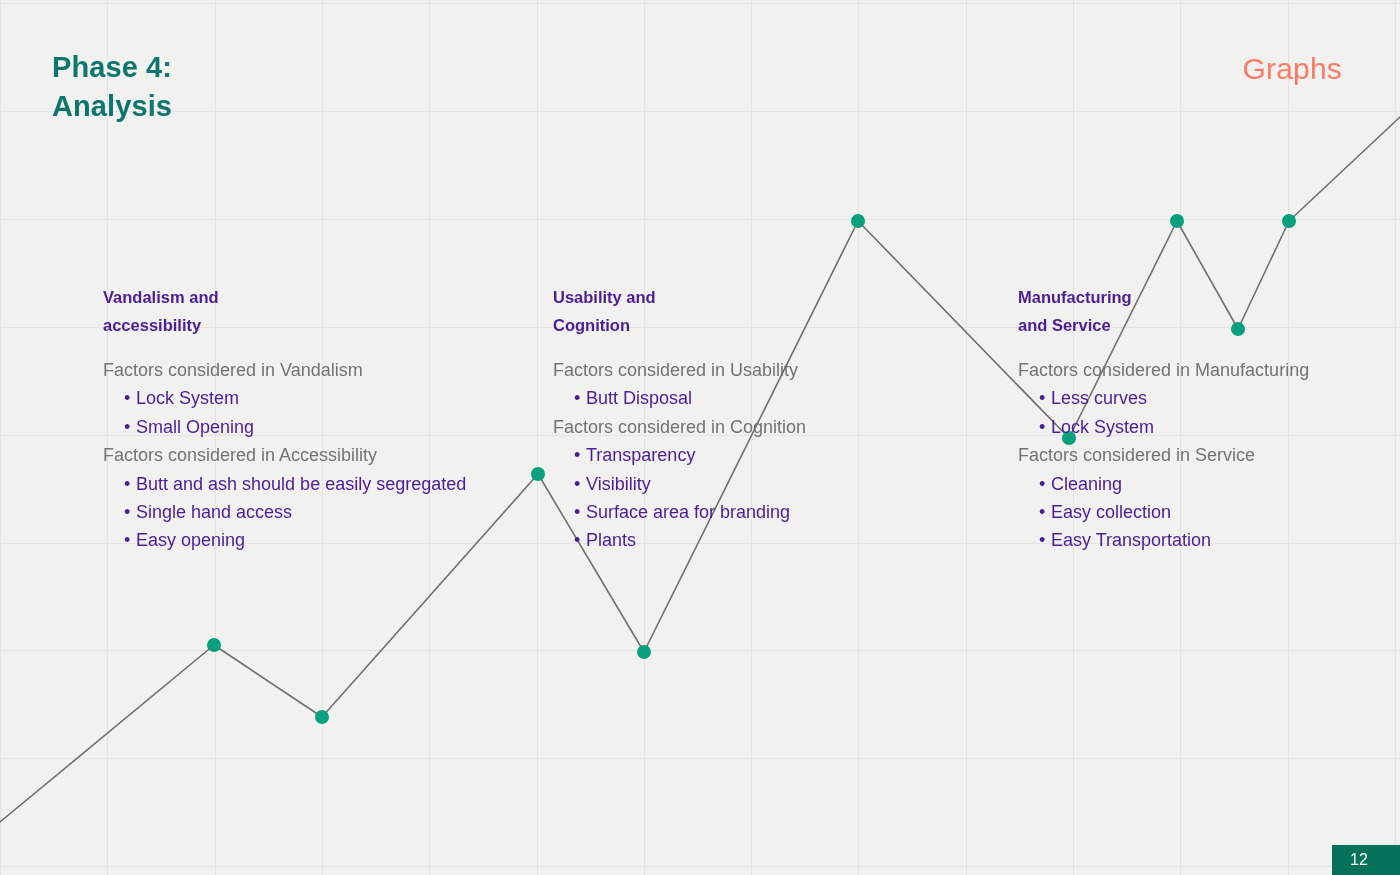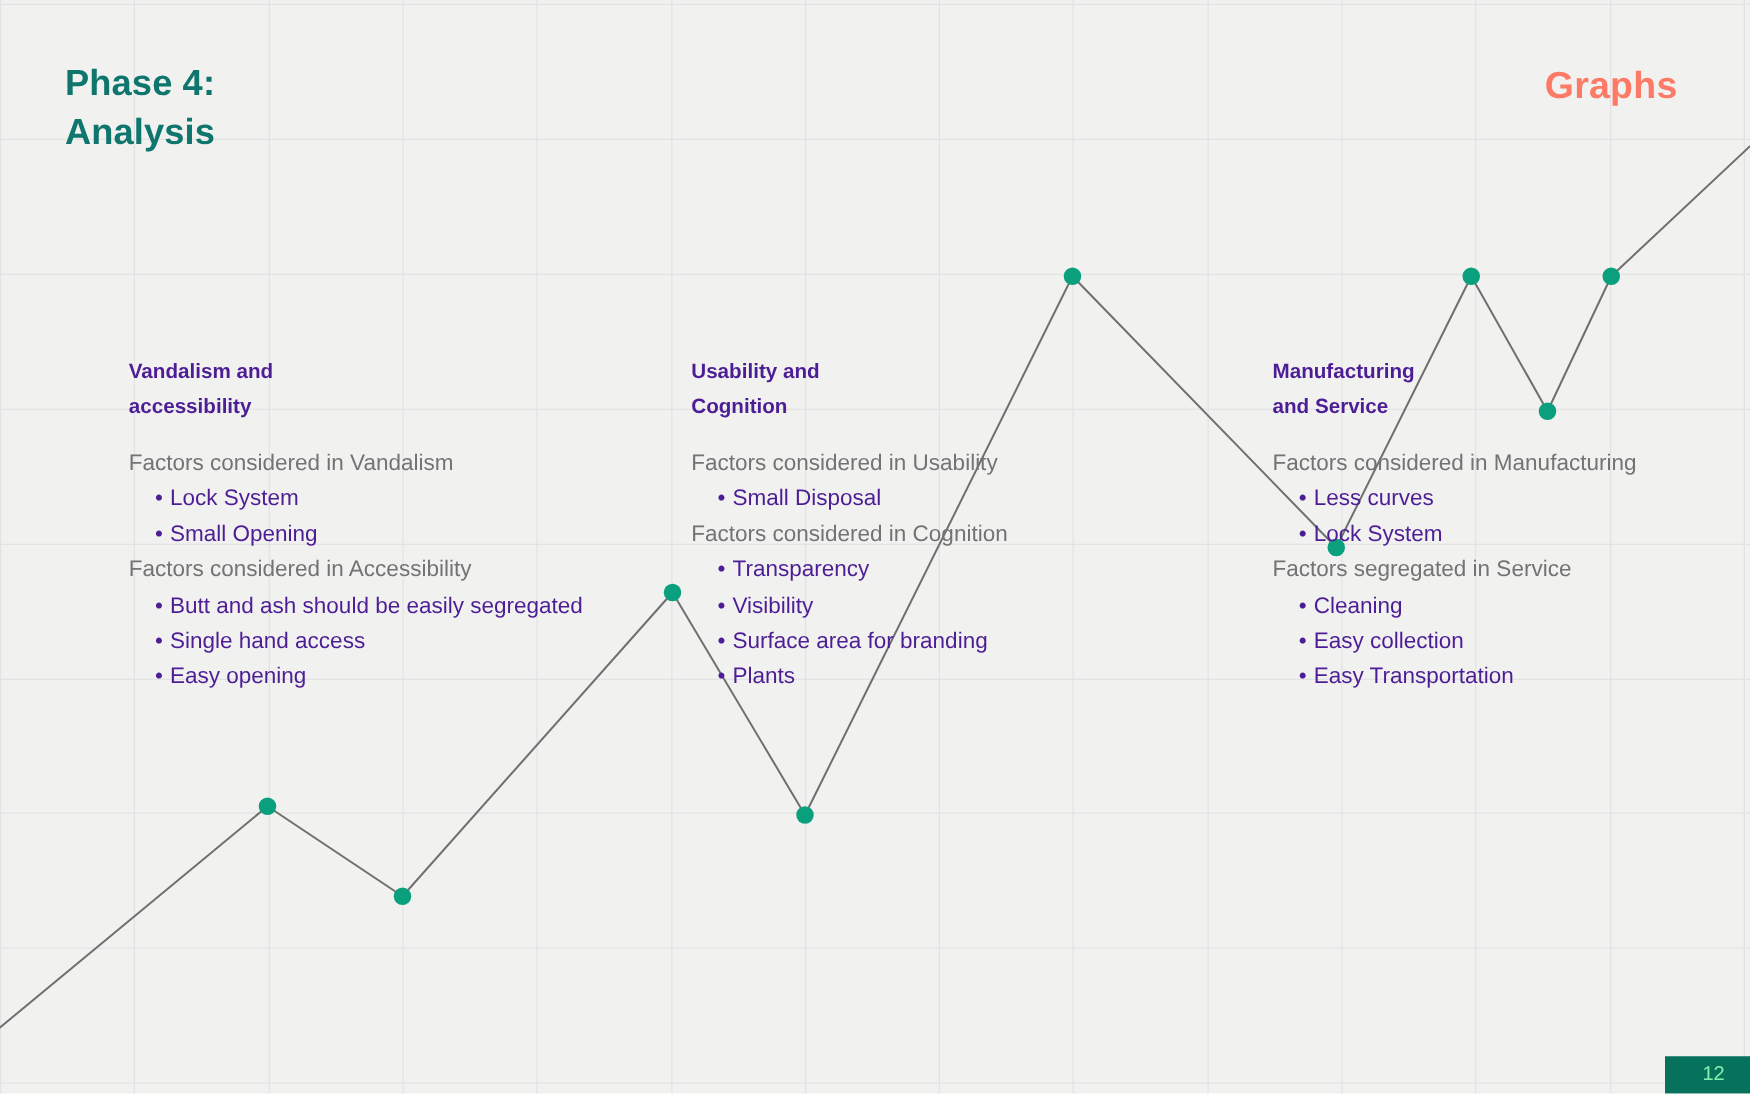--- a/index.html
+++ b/index.html
@@ -57,21 +57,21 @@
     width: 230px;
     white-space: pre-line;
   }
   #deck-label {
     position: absolute;
     right: 58px;
     top: 52px;
     z-index: 3;
     color: #fc7a66;
     font-size: 30px;
-    font-weight: bold;
+    font-weight: normal;
     letter-spacing: .2px;
   }
 
   
   .column {
     position: absolute;
     z-index: 3;
     top: 283px;
   }
   #col-0 { left: 103px; width: 420px; }
@@ -110,24 +110,24 @@
   }
 
   
   #page-badge {
     position: absolute;
     left: 1332px;
     top: 845px;
     width: 68px;
     height: 30px;
     background: #07725b;
-    color: #86efac;
+    color: #ffffff;
     font-size: 16px;
     line-height: 30px;
-    padding-left: 30px;
+    padding-left: 18px;
     box-sizing: border-box;
     z-index: 4;
   }
 </style>
 </head>
 <body>
 
 <div id="slide">
 
   <div id="grid">
@@ -195,21 +195,21 @@
         </ul>
     </div>
   </div>
 
   <div class="column" id="col-1">
     <div class="col-heading">Usability and
 Cognition</div>
     <div class="group">
       <p class="group-title">Factors considered in Usability</p>
       <ul class="bullet-list">
-          <li class="bullet-item"><span class="dot">•</span><span>Small Disposal</span></li>
+          <li class="bullet-item"><span class="dot">•</span><span>Butt Disposal</span></li>
         </ul>
     </div>
     <div class="group">
       <p class="group-title">Factors considered in Cognition</p>
       <ul class="bullet-list">
           <li class="bullet-item"><span class="dot">•</span><span>Transparency</span></li>
           <li class="bullet-item"><span class="dot">•</span><span>Visibility</span></li>
           <li class="bullet-item"><span class="dot">•</span><span>Surface area for branding</span></li>
           <li class="bullet-item"><span class="dot">•</span><span>Plants</span></li>
         </ul>
@@ -220,21 +220,21 @@
     <div class="col-heading">Manufacturing
 and Service</div>
     <div class="group">
       <p class="group-title">Factors considered in Manufacturing</p>
       <ul class="bullet-list">
           <li class="bullet-item"><span class="dot">•</span><span>Less curves</span></li>
           <li class="bullet-item"><span class="dot">•</span><span>Lock System</span></li>
         </ul>
     </div>
     <div class="group">
-      <p class="group-title">Factors segregated in Service</p>
+      <p class="group-title">Factors considered in Service</p>
       <ul class="bullet-list">
           <li class="bullet-item"><span class="dot">•</span><span>Cleaning</span></li>
           <li class="bullet-item"><span class="dot">•</span><span>Easy collection</span></li>
           <li class="bullet-item"><span class="dot">•</span><span>Easy Transportation</span></li>
         </ul>
     </div>
   </div>
 
   <div id="page-badge">12</div>
 

